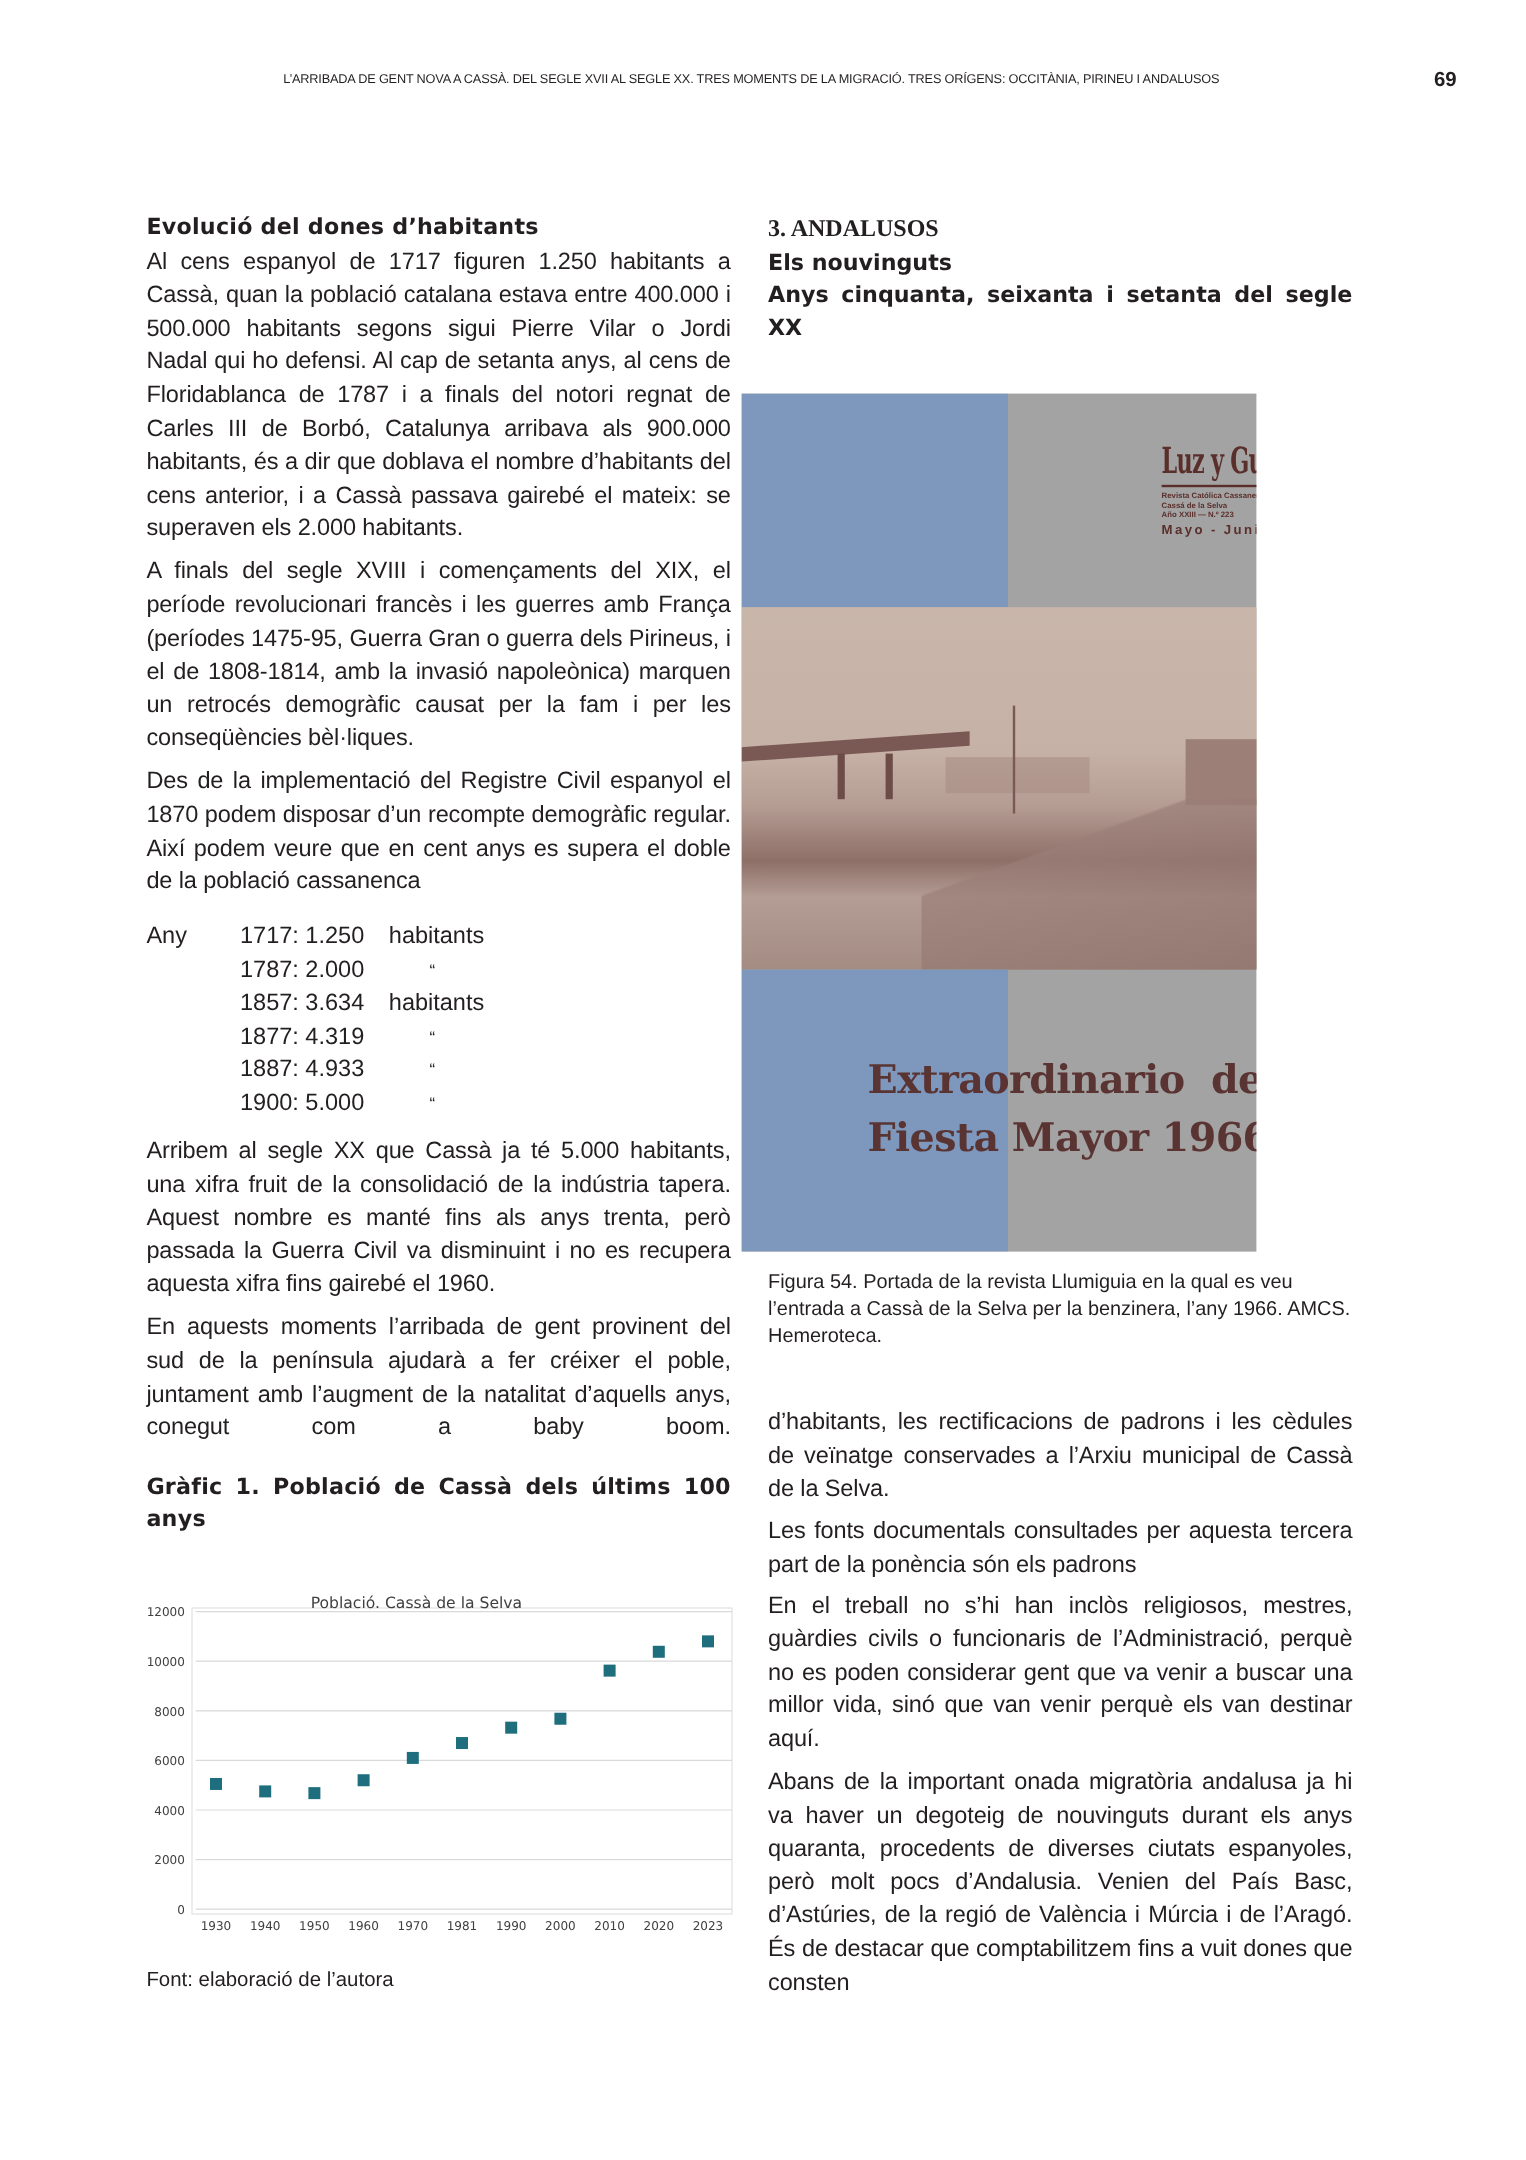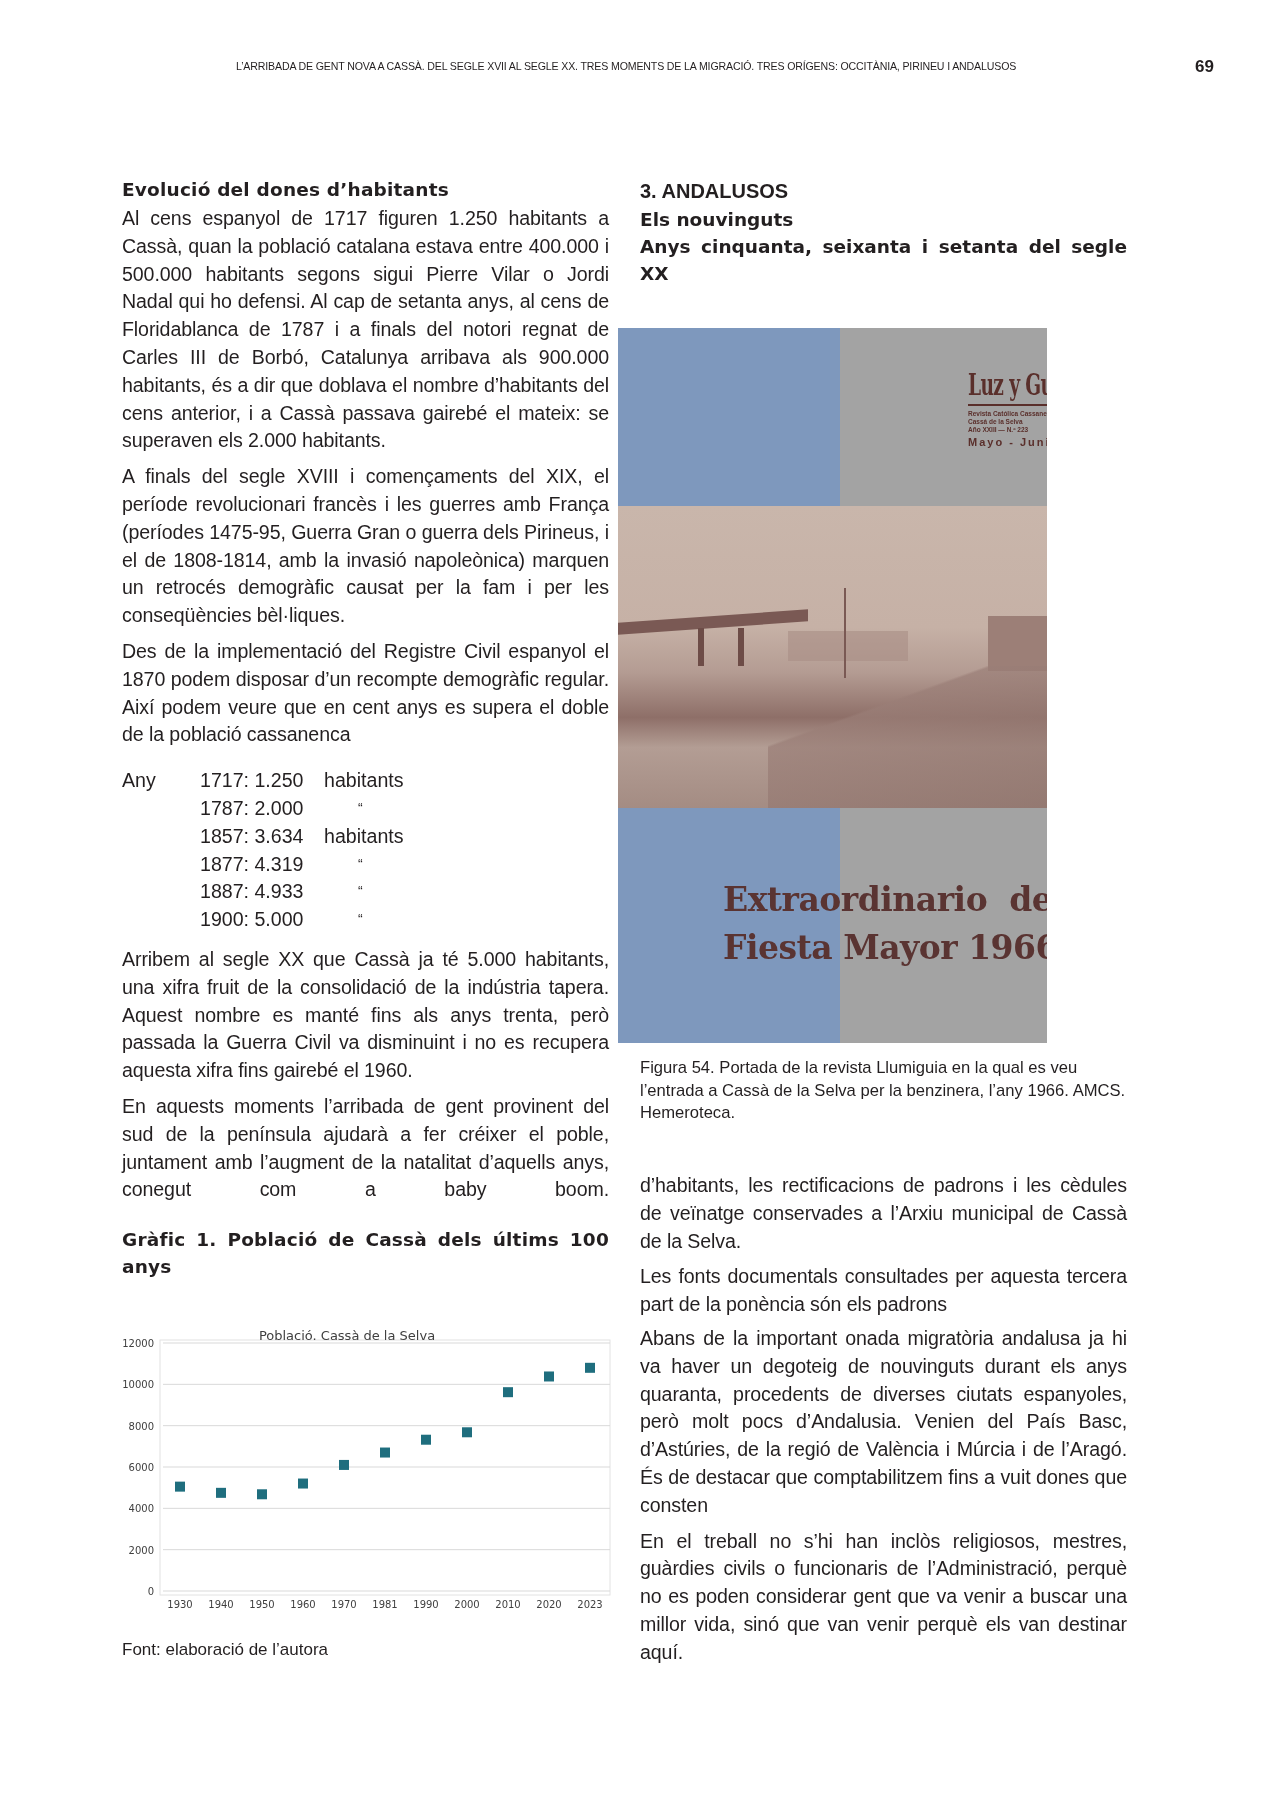--- a/index.html
+++ b/index.html
@@ -8,21 +8,21 @@
   .running-header { position: absolute; left: 236px; top: 60px; font-size: 10.6px;
          letter-spacing: -0.15px; color: #231f20; white-space: nowrap; }
   .page-number { position: absolute; left: 1195px; top: 57px; font-size: 17px; font-weight: bold; }
 
   .col { position: absolute; width: 487px; }
   .col-left { left: 122px; top: 176px; }
   .col-right { left: 640px; top: 176px; }
 
   .h-bold { font-family: "DejaVu Sans", sans-serif; font-weight: bold; font-size: 18.5px;
             line-height: 27px; margin: 0; letter-spacing: 0.2px; }
-  .h-section { font-family: Liberation Sans, sans-serif; font-weight: bold; font-size: 20px; line-height: 30px; margin: 0; }
+  .h-section { font-family: Liberation Serif, serif; font-weight: bold; font-size: 20px; line-height: 30px; margin: 0; }
   .h-sub { font-family: "DejaVu Sans", sans-serif; font-weight: bold; font-size: 18.5px; line-height: 27px; margin: 0; text-align: justify; text-align-last: left; }
   .h-sub.spread { text-align-last: justify; }
 
   p.body { margin: 0 0 8px 0; font-size: 19.6px; line-height: 27.8px; text-align: justify; letter-spacing: -0.1px; }
   p.body.last-justify { text-align-last: justify; }
 
   .census { margin: 18px 0 12px 0; font-size: 19.6px; line-height: 27.8px; position: relative; }
   .census .any-label { position: absolute; left: 0; top: 0; }
   .census .row { padding-left: 78px; white-space: nowrap; }
   .census .row .val { display: inline-block; width: 124px; }
@@ -169,15 +169,15 @@
     <div style="white-space:pre">Extraordinario  de</div>
     <div>Fiesta Mayor 1966</div>
   </div>
 </div>
 
 <div class="caption">Figura 54. Portada de la revista Llumiguia en la qual es veu l’entrada a Cassà de la Selva per la benzinera, l’any 1966. AMCS. Hemeroteca.</div>
 
 <div class="col-right-body">
   <p class="body">d’habitants, les rectificacions de padrons i les cèdules de veïnatge conservades a l’Arxiu municipal de Cassà de la Selva.</p>
   <p class="body" style="margin-bottom:6px;text-align-last:left">Les fonts documentals consultades per aquesta tercera part de la ponència són els padrons</p>
+  <p class="body">En el treball no s’hi han inclòs religiosos, mestres, guàrdies civils o funcionaris de l’Administració, perquè no es poden considerar gent que va venir a buscar una millor vida, sinó que van venir perquè els van destinar aquí.</p>
   <p class="body last-justify">Abans de la important onada migratòria andalusa ja hi va haver un degoteig de nouvinguts durant els anys quaranta, procedents de diverses ciutats espanyoles, però molt pocs d’Andalusia. Venien del País Basc, d’Astúries, de la regió de València i Múrcia i de l’Aragó. És de destacar que comptabilitzem fins a vuit dones que consten</p>
-  <p class="body">En el treball no s’hi han inclòs religiosos, mestres, guàrdies civils o funcionaris de l’Administració, perquè no es poden considerar gent que va venir a buscar una millor vida, sinó que van venir perquè els van destinar aquí.</p>
 </div>
 
 </body></html>

